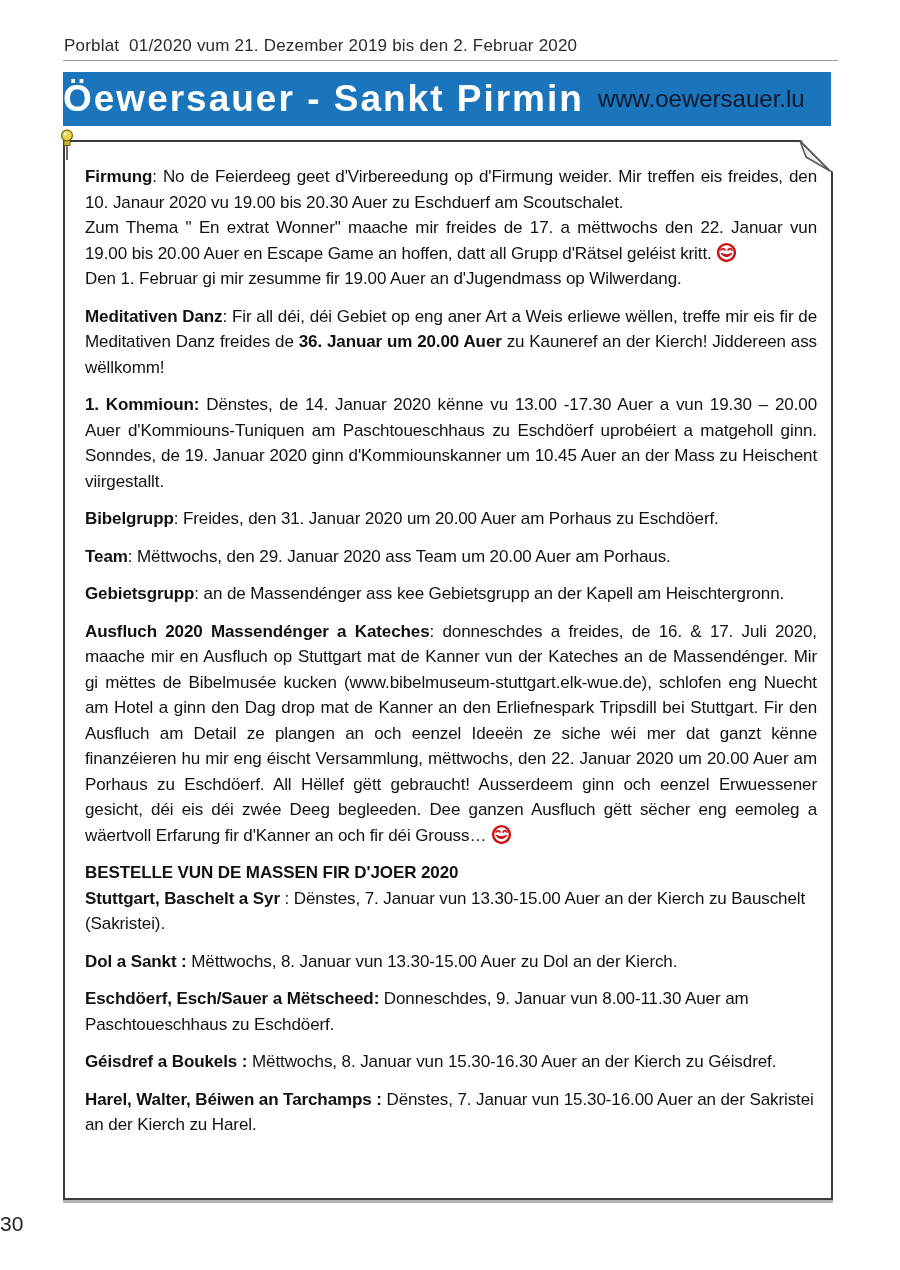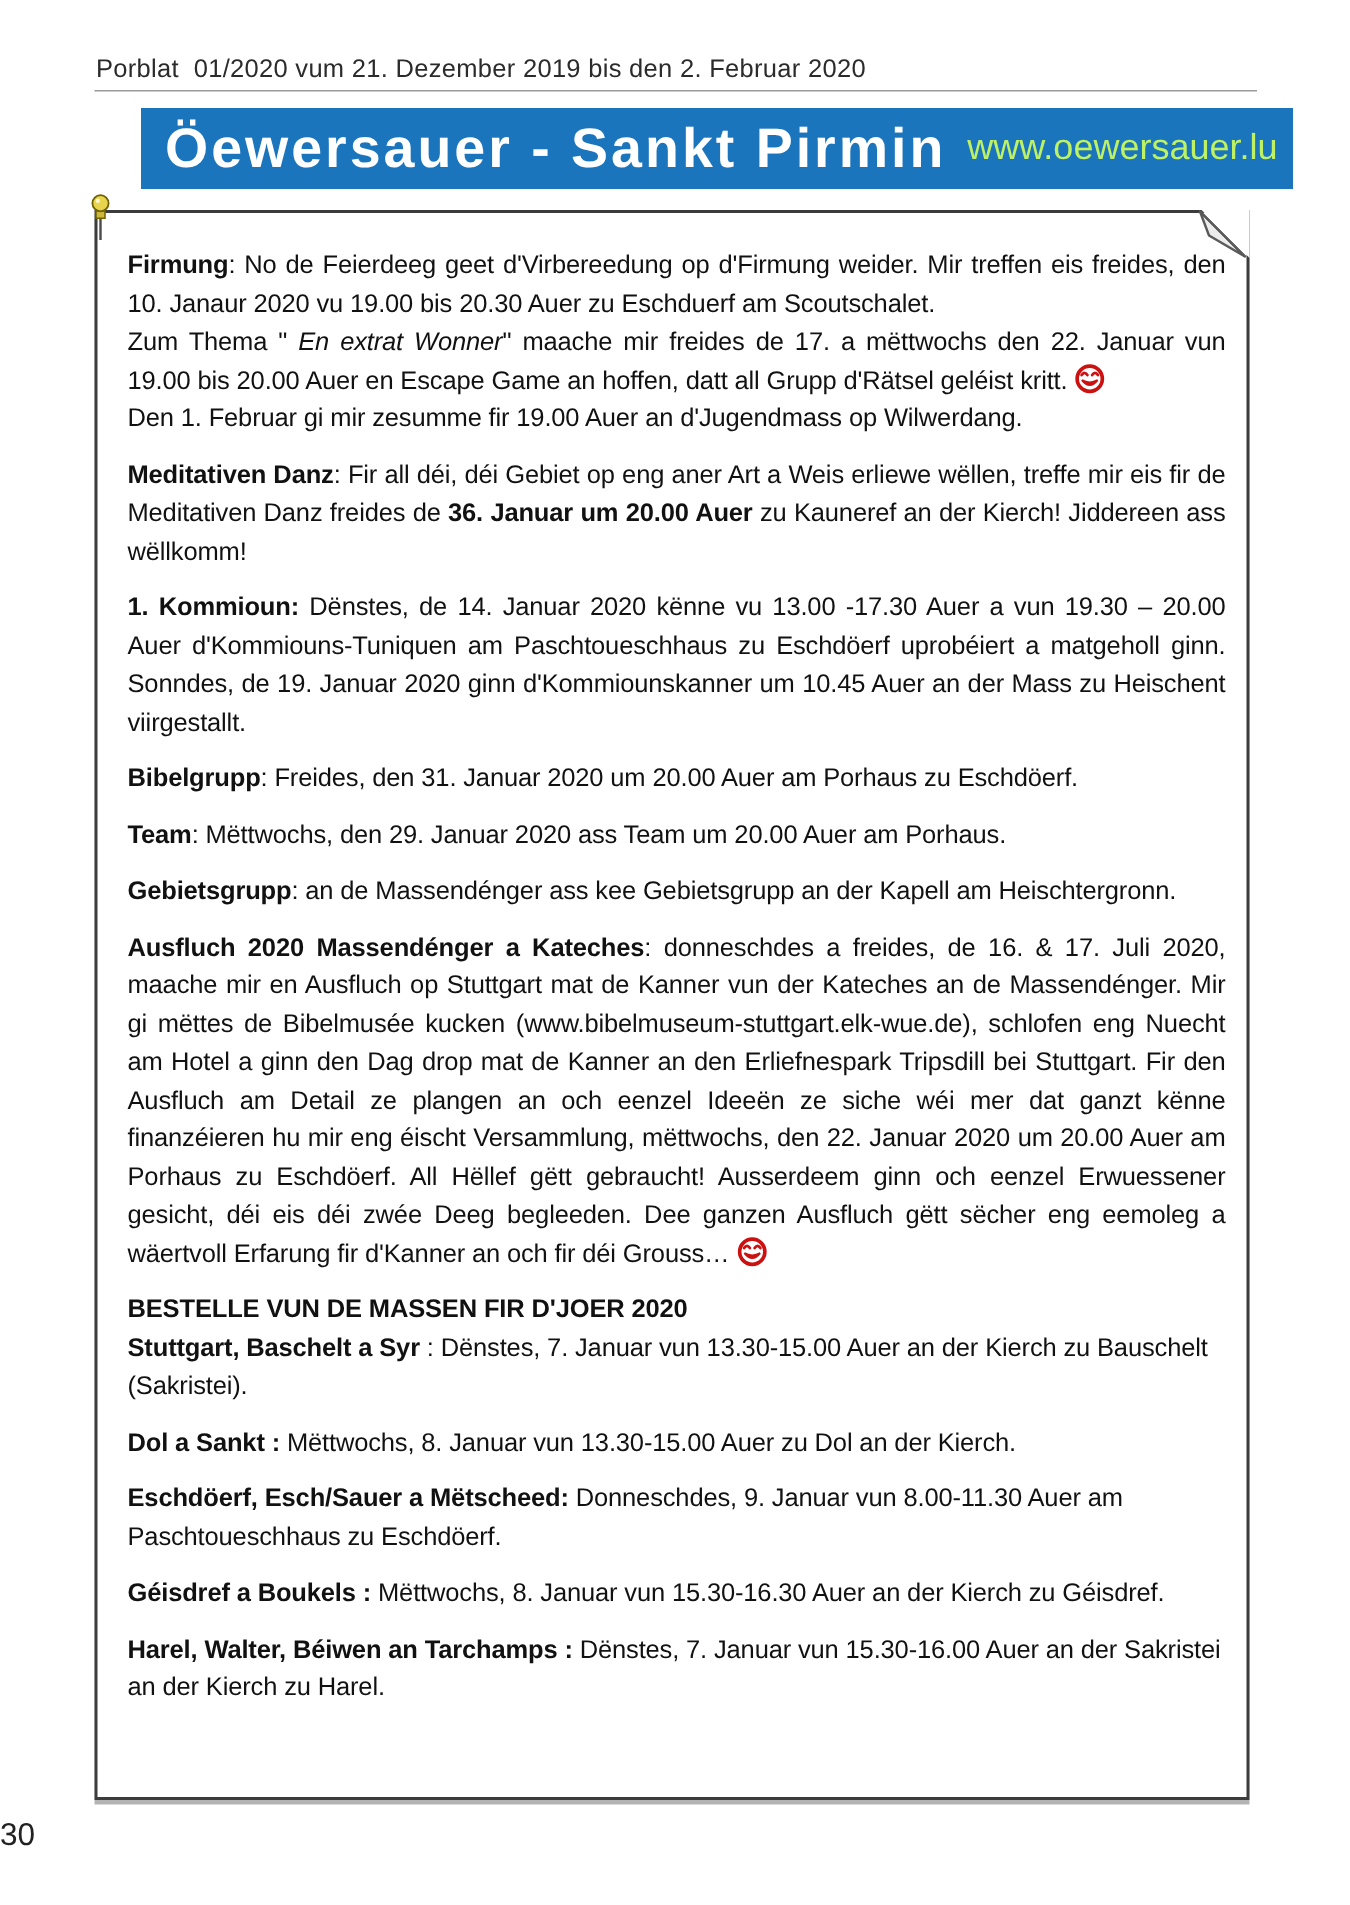--- a/index.html
+++ b/index.html
@@ -35,33 +35,32 @@
   }
   .banner {
     position: absolute;
     top: 72px;
     left: 63px;
     width: 768px;
     height: 54px;
     background: #1b75bc; 
     display: flex;
     align-items: center;
-    padding-left: 16px;
+    padding-left: 0;
     box-sizing: border-box;
-    margin-left: 31px;
   }
   .banner-title {
     color: #ffffff;
     font-size: 37px;
     font-weight: bold;
     letter-spacing: 2px;
     white-space: nowrap;
   }
   .banner-url {
-    color: #bef264;
+    color: #0f172a;
     font-size: 24px;
     margin-left: 14px;
     white-space: nowrap;
   }
   .note-box {
     position: absolute;
     top: 140px;
     left: 63px;
     width: 770px;
     height: 1060px;
@@ -88,21 +87,21 @@
     line-height: 25.5px;
     margin: 0 0 12px 0;
     text-align: justify;
     letter-spacing: -0.1px;
   }
   .note-body p.para.left {
     text-align: left;
   }
   .note-body p.para:last-child { margin-bottom: 0; }
   .b { font-weight: bold; }
-  .i { font-style: italic; }
+  .i { }
   .smiley {
     display: inline-block;
     vertical-align: -4px;
     line-height: 0;
   }
   .page-number {
     position: absolute;
     top: 1212px;
     left: 0;
     width: 807px;

